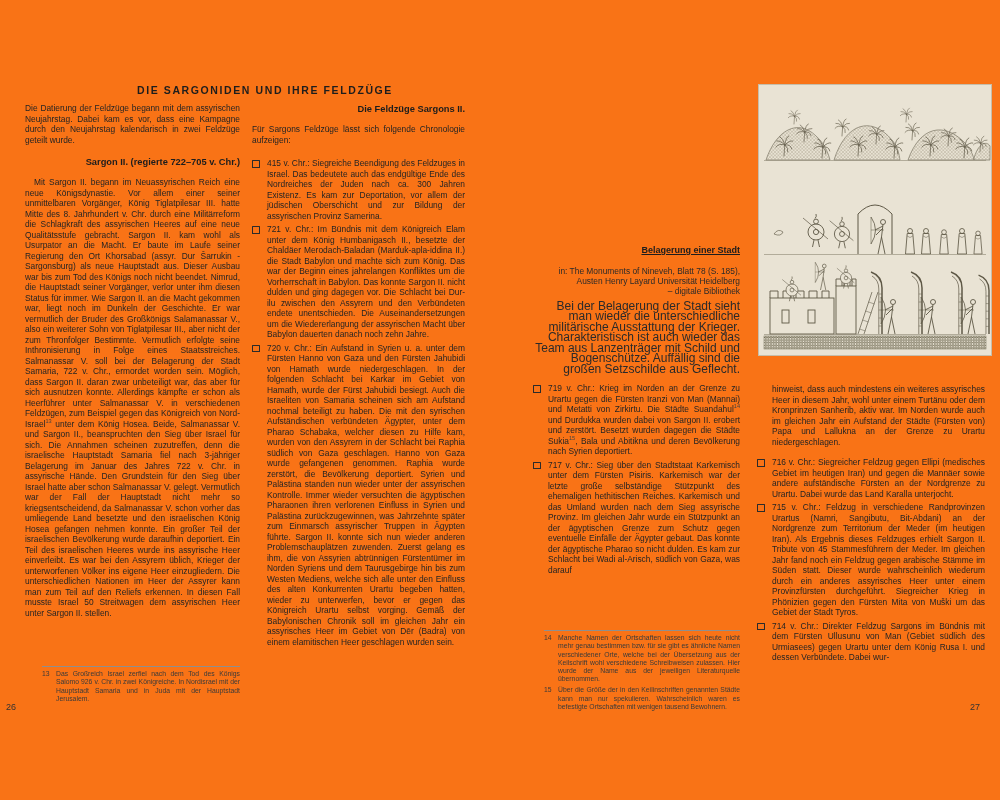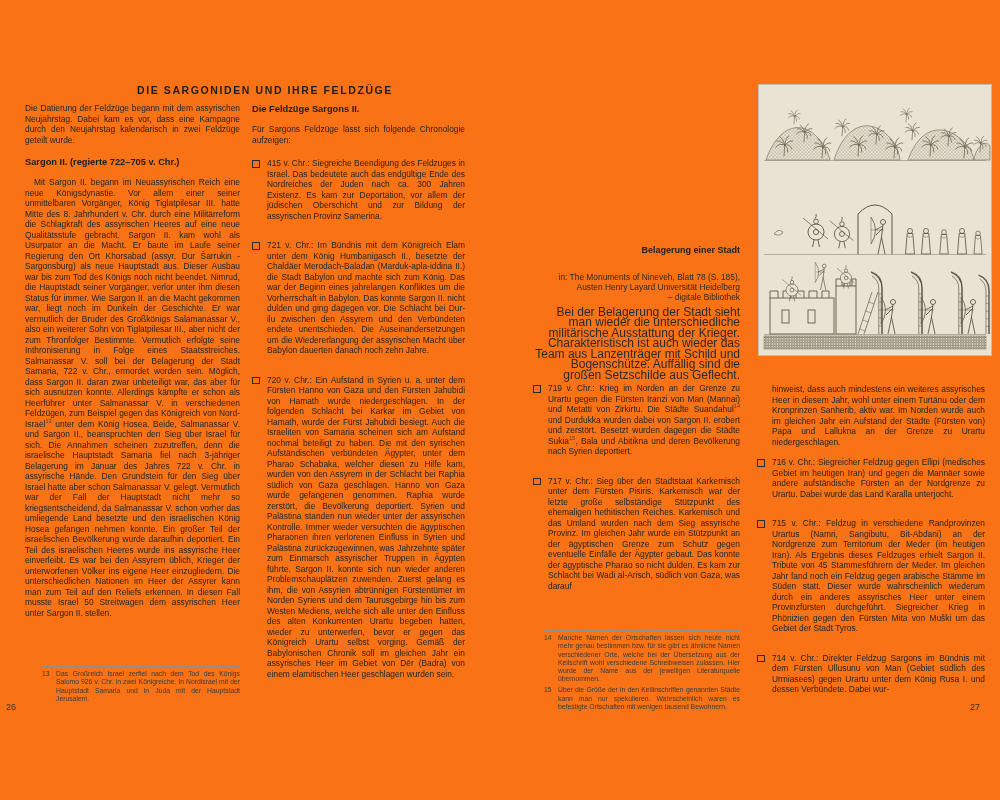--- a/index.html
+++ b/index.html
@@ -3,31 +3,31 @@
 <meta charset="utf-8">
 <style>
   html,body{margin:0;padding:0;}
   body{
     width:1000px;height:800px;background:#ffffff;color:#222;
     font-family:"Liberation Sans","DejaVu Sans",sans-serif;
   }
   .spread{position:relative;width:1000px;height:800px;overflow:hidden;background:#f97316;}
   .abs{position:absolute;}
   .page-title{font-size:10.5px;font-weight:bold;letter-spacing:1.6px;text-align:center;color:#1d1d1d;}
-  .subhead{font-size:9.3px;font-weight:bold;text-align:left;color:#1d1d1d;}
+  .subhead{font-size:9.3px;font-weight:bold;text-align:right;color:#1d1d1d;}
   .sh1{margin:12px 0 10px 0;}
   .sh2{margin:0 0 10px 0;}
   .body{font-size:8.4px;line-height:10.5px;text-align:justify;margin:0;color:#242424;}
   .indent{text-indent:9px;}
-  .entry{display:flex;margin-top:19px;}
+  .entry{display:flex;margin-top:3px;}
   .entry:first-of-type{margin-top:13px;}
   .bullet{width:6px;height:5.5px;border:1.2px solid #2b2b2b;border-radius:0.5px;margin:2.2px 7px 0 0;flex:0 0 auto;background:transparent;}
   .entry .body{flex:1;}
   .caption{text-align:right;}
-  .cap-head{font-size:9px;font-weight:bold;margin-bottom:17px;color:#1d1d1d;}
+  .cap-head{font-size:9px;font-weight:bold;margin-bottom:11px;color:#1d1d1d;text-decoration:underline;}
   .cap-src{font-size:8.4px;line-height:10.2px;color:#2a2a2a;}
   .cap-text{font-size:12px;line-height:10.5px;margin-top:4px;color:#2a2a2a;}
   .footnotes{border-top:0.6px solid #8f8f8f;padding-top:3px;}
   .fn-row{display:flex;font-size:6.8px;line-height:8.3px;color:#3a3a3a;margin-bottom:2.5px;}
   .fn-num{flex:0 0 14px;}
   .fn-text{flex:1;text-align:justify;}
   .pagenum{font-size:9px;color:#333;}
   sup.fnref{font-size:5.6px;line-height:0;vertical-align:super;color:#444;}
   .cont{margin-left:15px;}
 </style>

